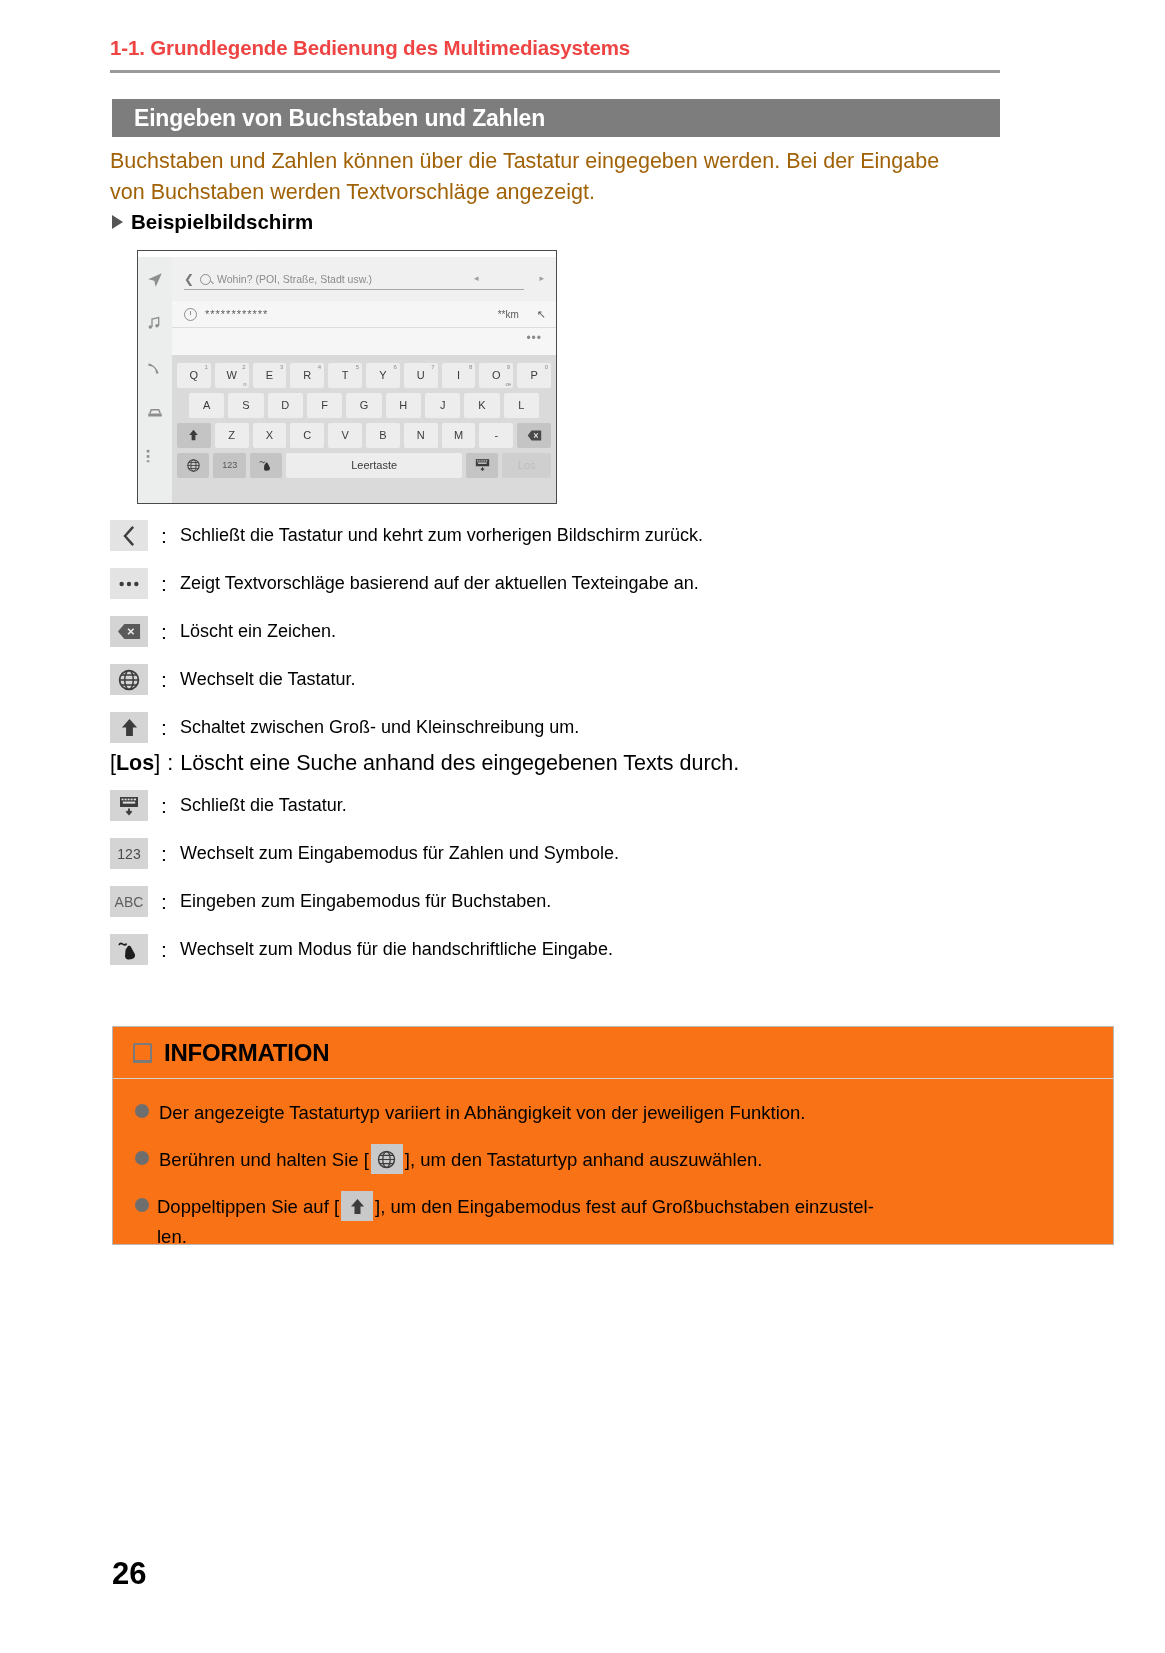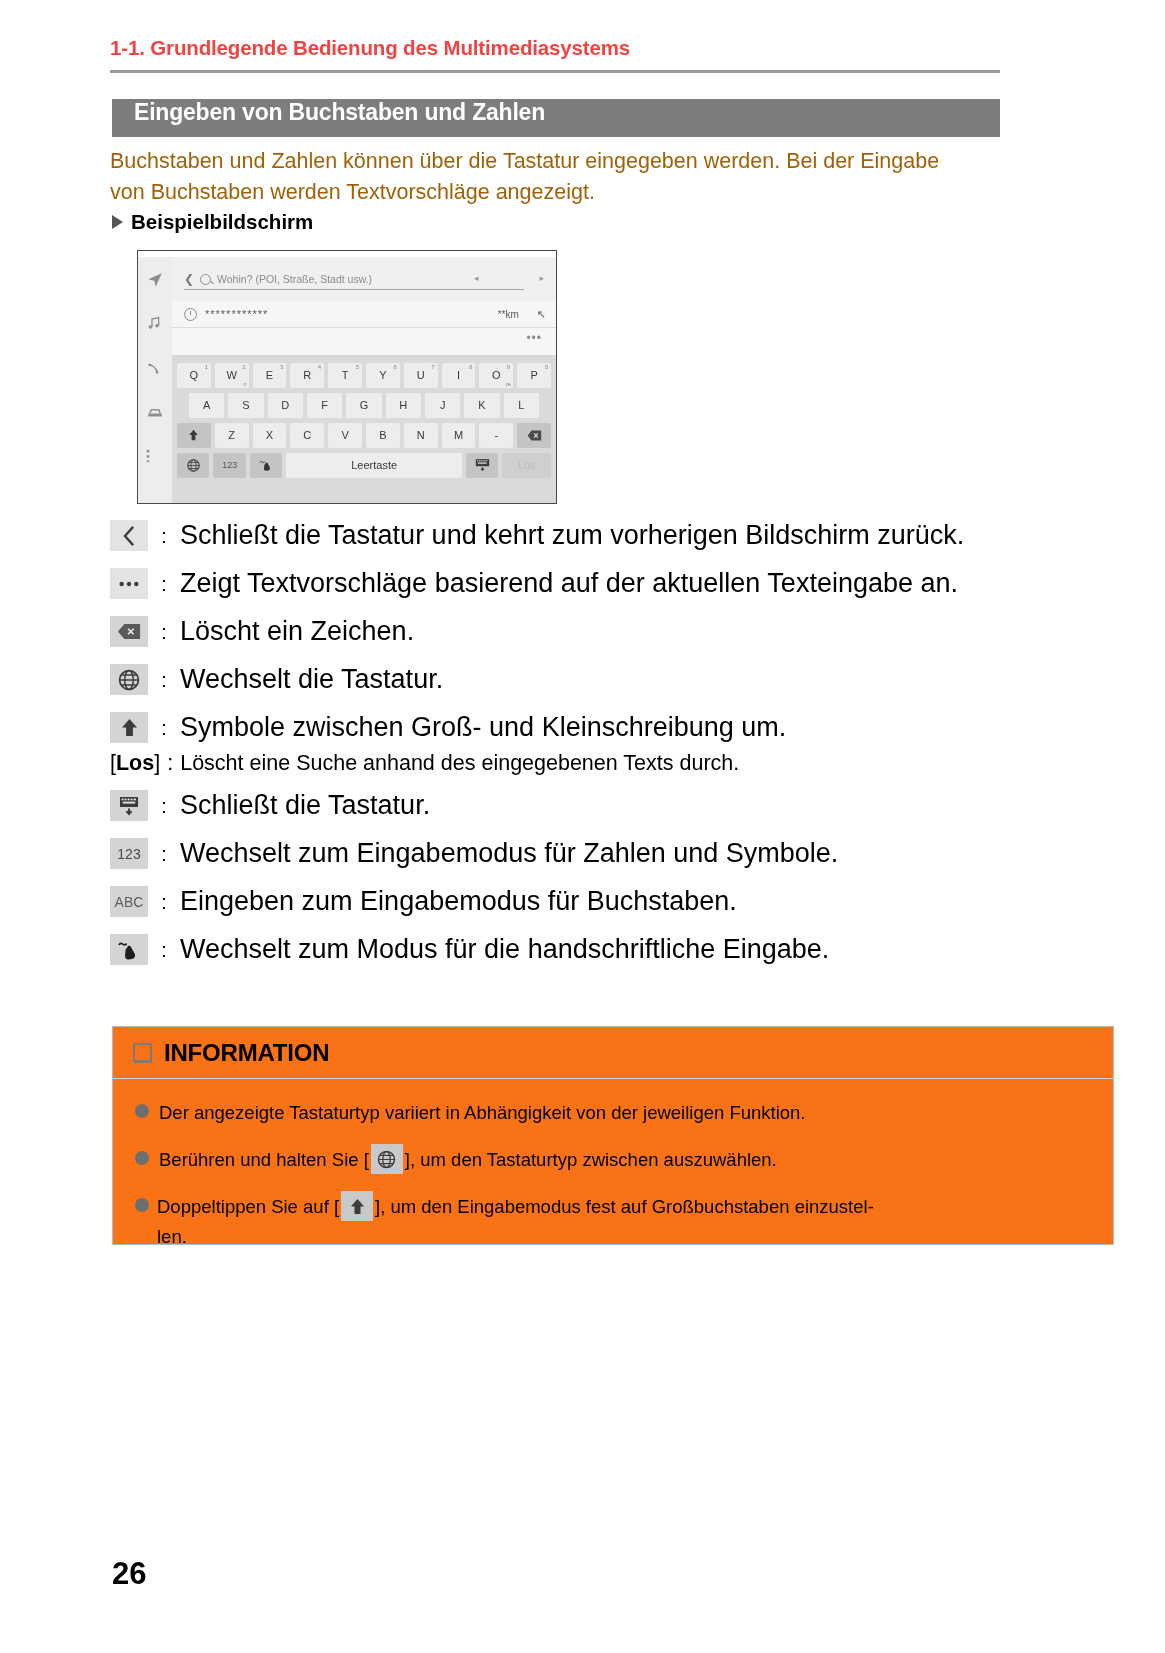--- a/index.html
+++ b/index.html
@@ -45,20 +45,21 @@
 
   
   .section-bar {
     position: absolute;
     left: 112px;
     top: 99px;
     width: 888px;
     height: 38px;
     background: #7d7d7d;
     display: flex;
+    align-items: center;
   }
   .section-bar .title {
     color: #fff;
     font-size: 23px;
     font-weight: bold;
     padding-left: 22px;
     letter-spacing: -0.2px;
   }
 
   
@@ -269,21 +270,21 @@
     justify-content: center;
     color: #3c3c3c;
     flex: none;
   }
   .lg-ico.light { background: #e3e3e3; }
   .lg-colon {
     width: 32px;
     text-align: center;
     font-size: 21px;
   }
-  .lg-text { font-size: 27px; }
+  .lg-text { font-size: 18px; }
 
   .los-item {
     position: absolute;
     left: 110px;
     font-size: 21.5px;
     display: flex;
     align-items: baseline;
   }
   .los-item b { font-weight: bold; }
 
@@ -596,21 +597,21 @@
     <span class="lg-text">Wechselt die Tastatur.</span>
   </div>
 
   <div class="legend-item" style="top:712px;">
     <span class="lg-ico">
       <svg width="17" height="19" viewBox="0 0 18 20">
           <path d="M9 1 L17 10 H12.6 V19 H5.4 V10 H1 Z" fill="#3c3c3c"></path>
         </svg>
     </span>
     <span class="lg-colon">:</span>
-    <span class="lg-text">Symbole zwischen Groß- und Kleinschreibung um.</span>
+    <span class="lg-text">Schaltet zwischen Groß- und Kleinschreibung um.</span>
   </div>
 
   <div class="los-item" style="top:751px;">
     <span>[</span>
       <b>Los</b>
       <span>]</span>
     <span style="width:20px;text-align:center;">:</span>
     <span>Löscht eine Suche anhand des eingegebenen Texts durch.</span>
   </div>
 
@@ -667,21 +668,21 @@
 
     <div class="bullet-row" style="top:119px;">
       <span class="bullet"></span>
       <span>
         <span>Berühren und halten Sie [</span><span class="inl-ico">
             <svg width="19" height="19" viewBox="0 0 20 20">
               <circle cx="10" cy="10" r="8.4" stroke="#3c3c3c" stroke-width="1.5" fill="none"></circle>
               <ellipse cx="10" cy="10" rx="3.9" ry="8.4" stroke="#3c3c3c" stroke-width="1.3" fill="none"></ellipse>
               <path d="M1.6 10h16.8M3 5.6h14M3 14.4h14" stroke="#3c3c3c" stroke-width="1.2"></path>
             </svg>
-          </span><span>], um den Tastaturtyp zwischen auszuwählen.</span>
+          </span><span>], um den Tastaturtyp anhand auszuwählen.</span>
       </span>
     </div>
 
     <div class="bullet-row" style="top:166px;gap:8px;">
       <span class="bullet"></span>
       <span>
         <span>Doppeltippen Sie auf [</span><span class="inl-ico">
             <svg width="15" height="17" viewBox="0 0 16 18">
               <path d="M8 1 L15 9 H11.2 V17 H4.8 V9 H1 Z" fill="#3c3c3c"></path>
             </svg>

